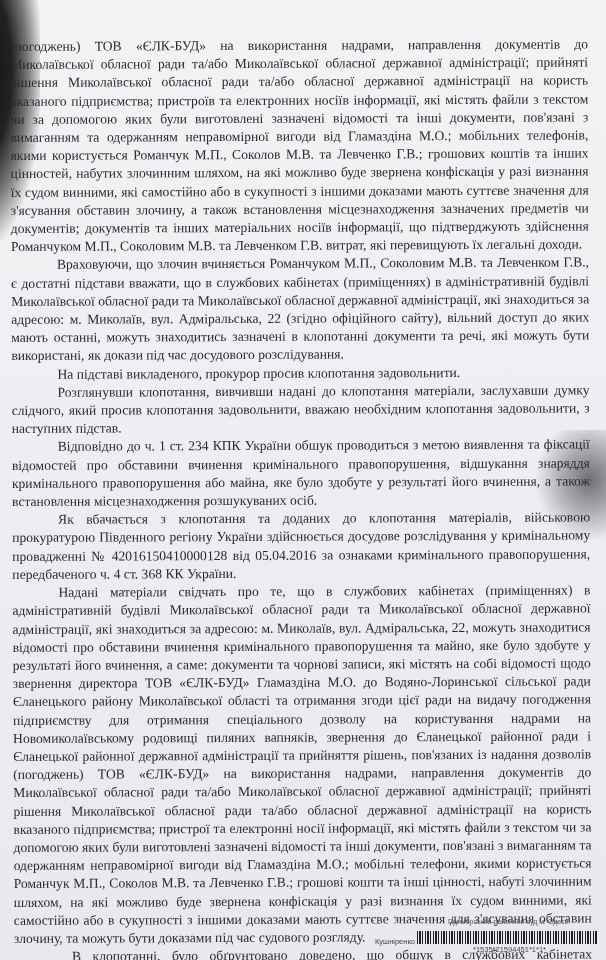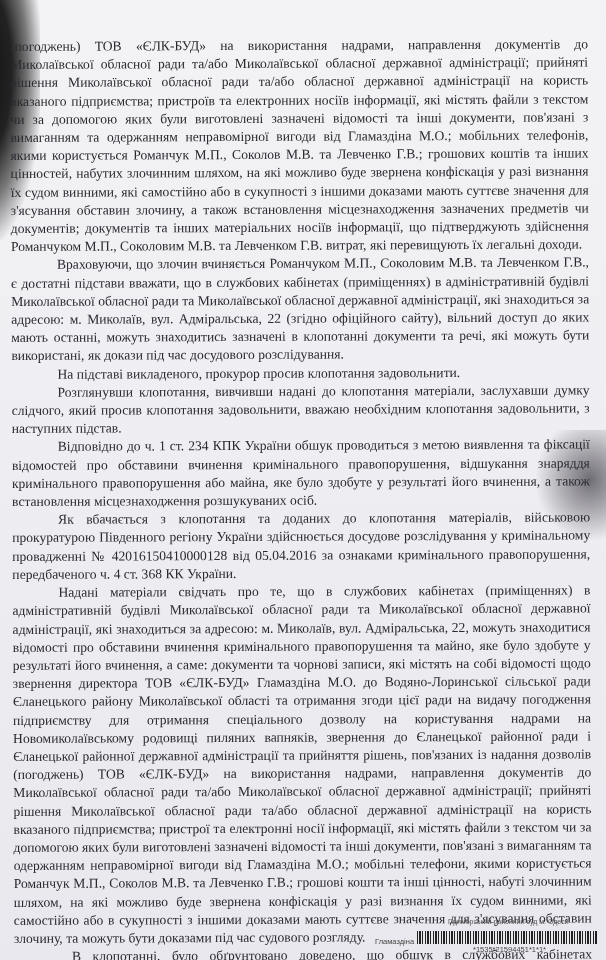--- a/index.html
+++ b/index.html
@@ -56,16 +56,16 @@
   <p class="p indent">На підставі викладеного, прокурор просив клопотання задовольнити.</p>
   <p class="p indent">Розглянувши клопотання, вивчивши надані до клопотання матеріали, заслухавши думку слідчого, який просив клопотання задовольнити, вважаю необхідним клопотання задовольнити, з наступних підстав.</p>
   <p class="p indent">Відповідно до ч. 1 ст. 234 КПК України обшук проводиться з метою виявлення та фіксації відомостей про обставини вчинення кримінального правопорушення, відшукання знаряддя кримінального правопорушення або майна, яке було здобуте у результаті його вчинення, а також встановлення місцезнаходження розшукуваних осіб.</p>
   <p class="p indent">Як вбачається з клопотання та доданих до клопотання матеріалів, військовою прокуратурою Південного регіону України здійснюється досудове розслідування у кримінальному провадженні № 42016150410000128 від 05.04.2016 за ознаками кримінального правопорушення, передбаченого ч. 4 ст. 368 КК України.</p>
   <p class="p indent">Надані матеріали свідчать про те, що в службових кабінетах (приміщеннях) в адміністративній будівлі Миколаївської обласної ради та Миколаївської обласної державної адміністрації, які знаходиться за адресою: м. Миколаїв, вул. Адміральська, 22, можуть знаходитися відомості про обставини вчинення кримінального правопорушення та майно, яке було здобуте у результаті його вчинення, а саме: документи та чорнові записи, які містять на собі відомості щодо звернення директора ТОВ «ЄЛК-БУД» Гламаздіна М.О. до Водяно-Лоринської сільської ради Єланецького району Миколаївської області та отримання згоди цієї ради на видачу погодження підприємству для отримання спеціального дозволу на користування надрами на Новомиколаївському родовищі пиляних вапняків, звернення до Єланецької районної ради і Єланецької районної державної адміністрації та прийняття рішень, пов'язаних із надання дозволів (погоджень) ТОВ «ЄЛК-БУД» на використання надрами, направлення документів до Миколаївської обласної ради та/або Миколаївської обласної державної адміністрації; прийняті рішення Миколаївської обласної ради та/або обласної державної адміністрації на користь вказаного підприємства; пристрої та електронні носії інформації, які містять файли з текстом чи за допомогою яких були виготовлені зазначені відомості та інші документи, пов'язані з вимаганням та одержанням неправомірної вигоди від Гламаздіна М.О.; мобільні телефони, якими користується Романчук М.П., Соколов М.В. та Левченко Г.В.; грошові кошти та інші цінності, набуті злочинним шляхом, на які можливо буде звернена конфіскація у разі визнання їх судом винними, які самостійно або в сукупності з іншими доказами мають суттєве значення для з'ясування обставин злочину, та можуть бути доказами під час судового розгляду.</p>
   <p class="p indent-big">В клопотанні, було обґрунтовано доведено, що обшук в службових кабінетах (приміщеннях) в адміністративній будівлі Миколаївської обласної ради та Миколаївської обласної державної адміністрації, які знаходиться за адресою: м. Миколаїв, вул. Адміральська, 22, має важливе значення для встановлення істини по кримінальному провадженню, та є необхідним з</p>
 </div>
 
 <div class="footer">
   <span class="stamp-text">Приморський районний суд м. Одеси</span>
-  <span class="clerk">Гламаздіна</span>
+  <span class="clerk">Кушніренко</span>
   <div class="barcode"></div>
   <span class="barcode-num">*1535*21594451*1*1*</span>
 </div>
 
 </body></html>

